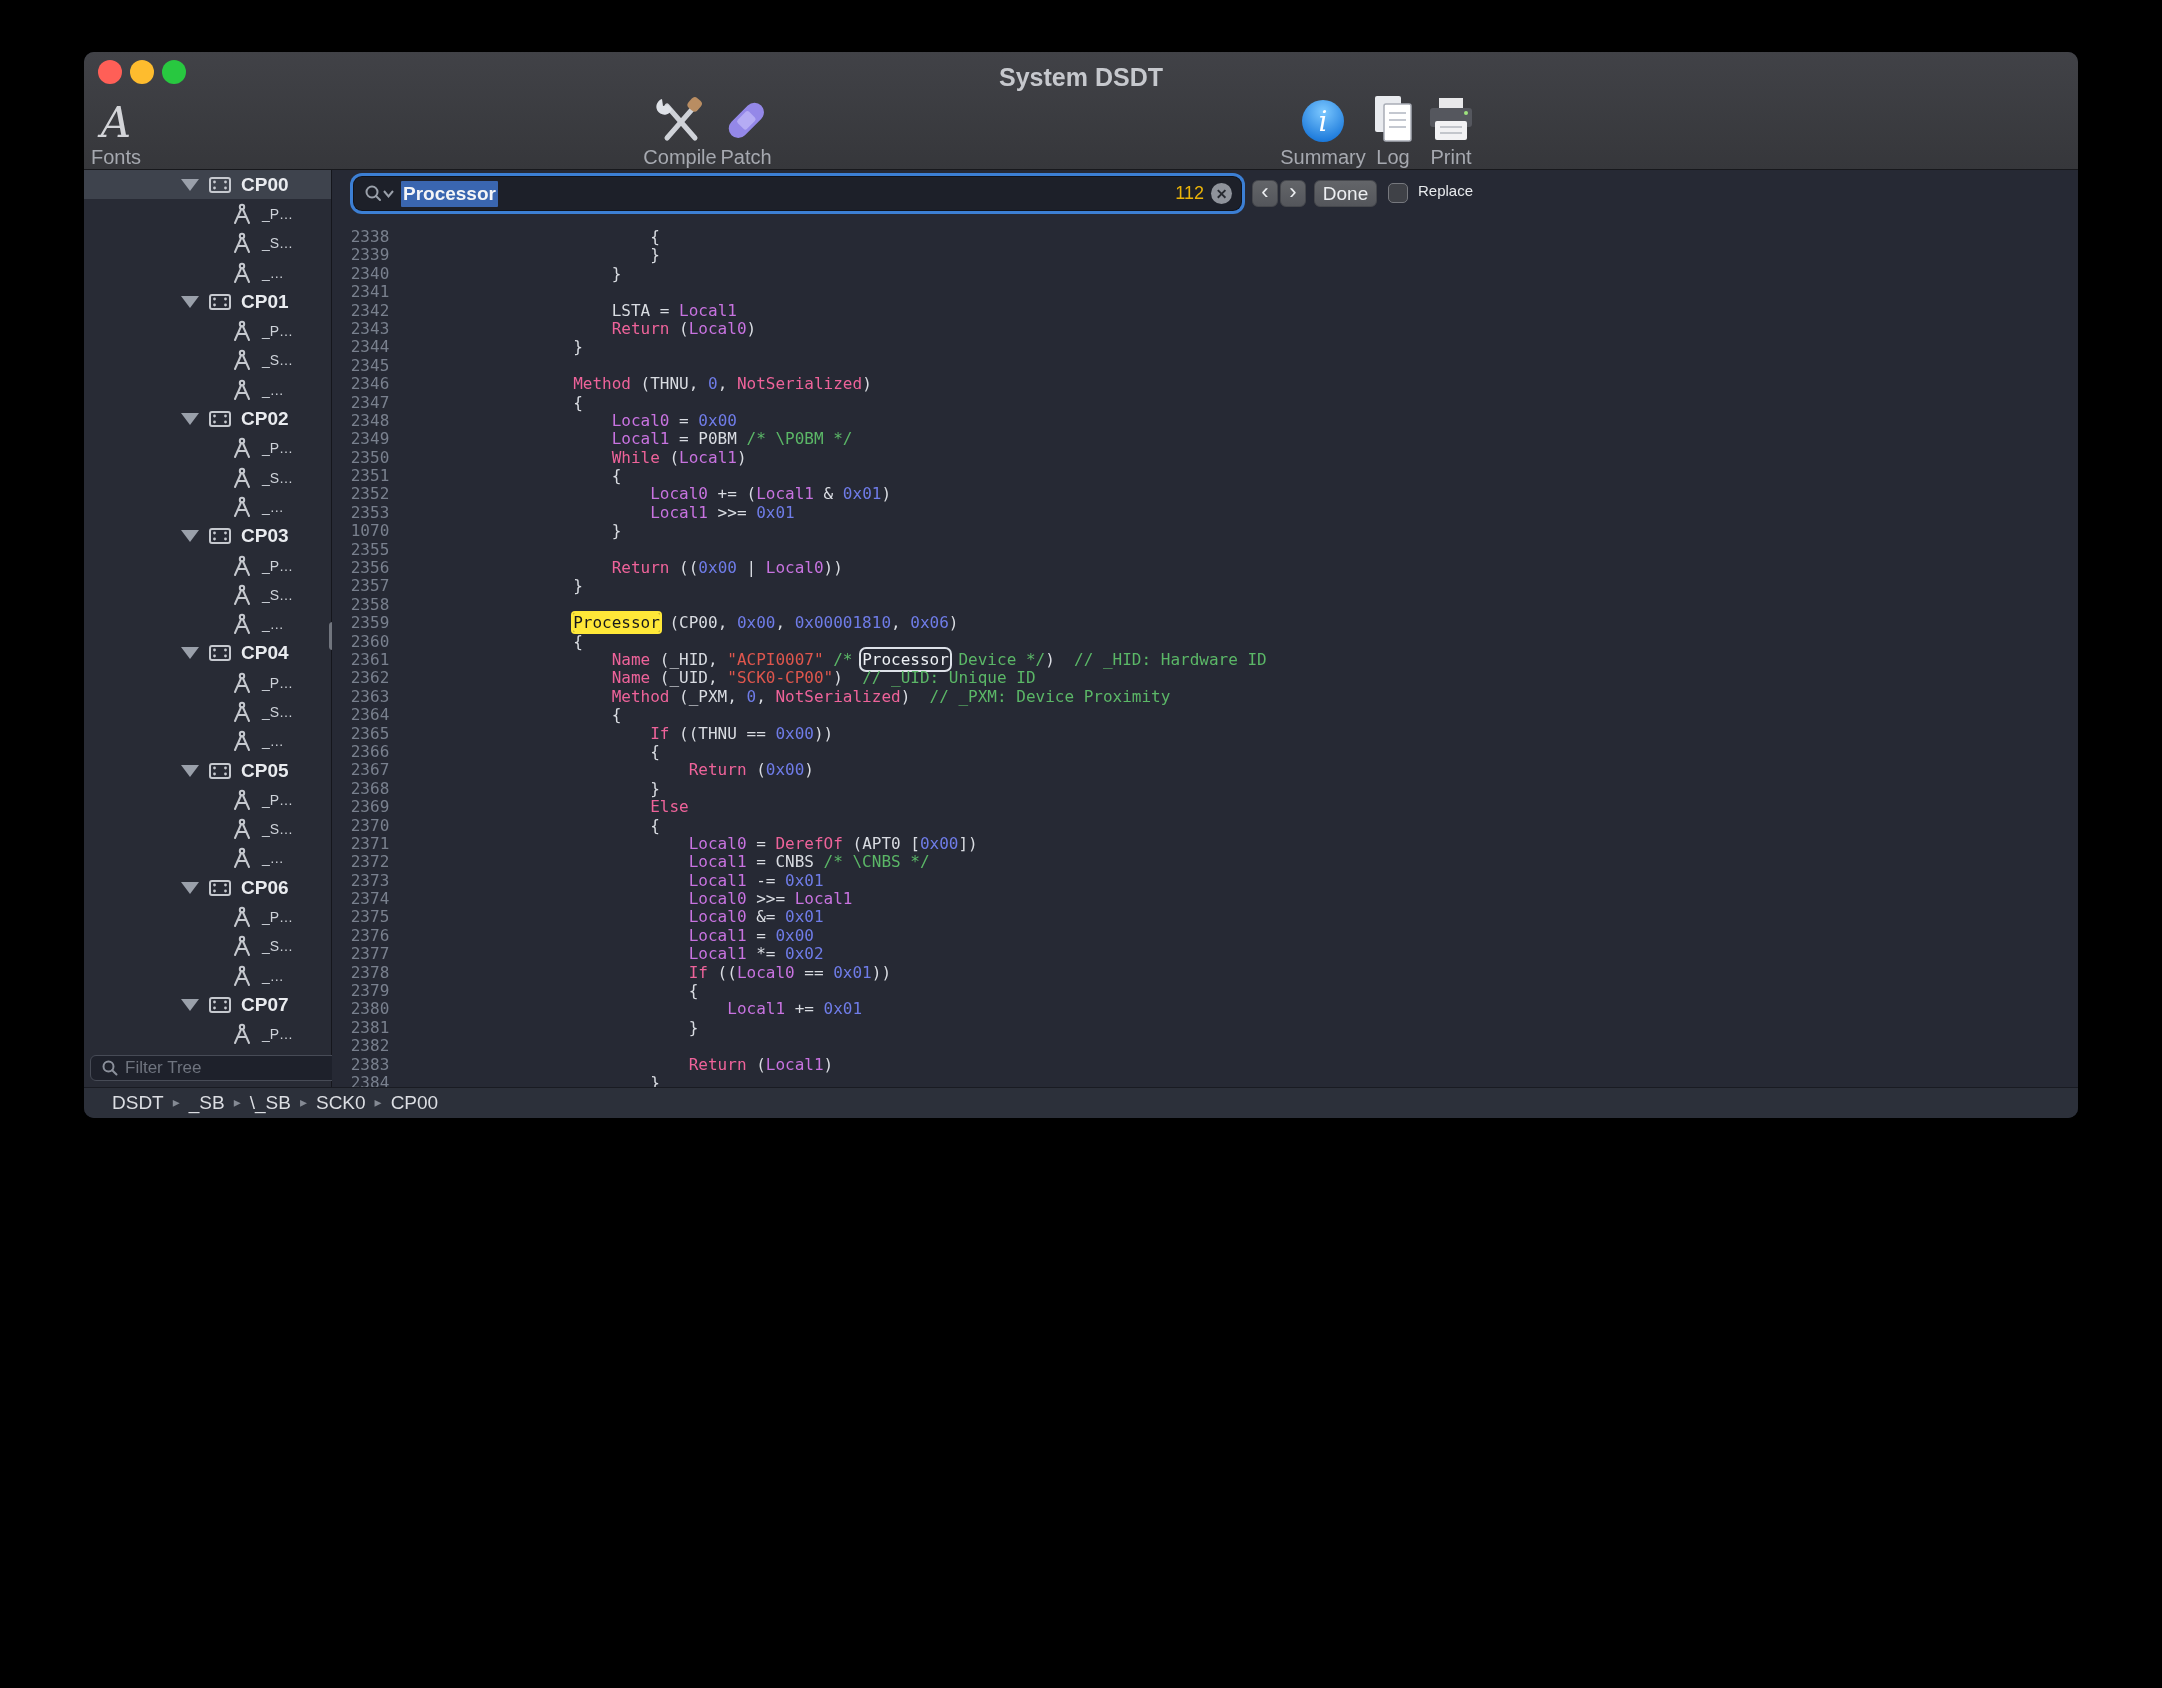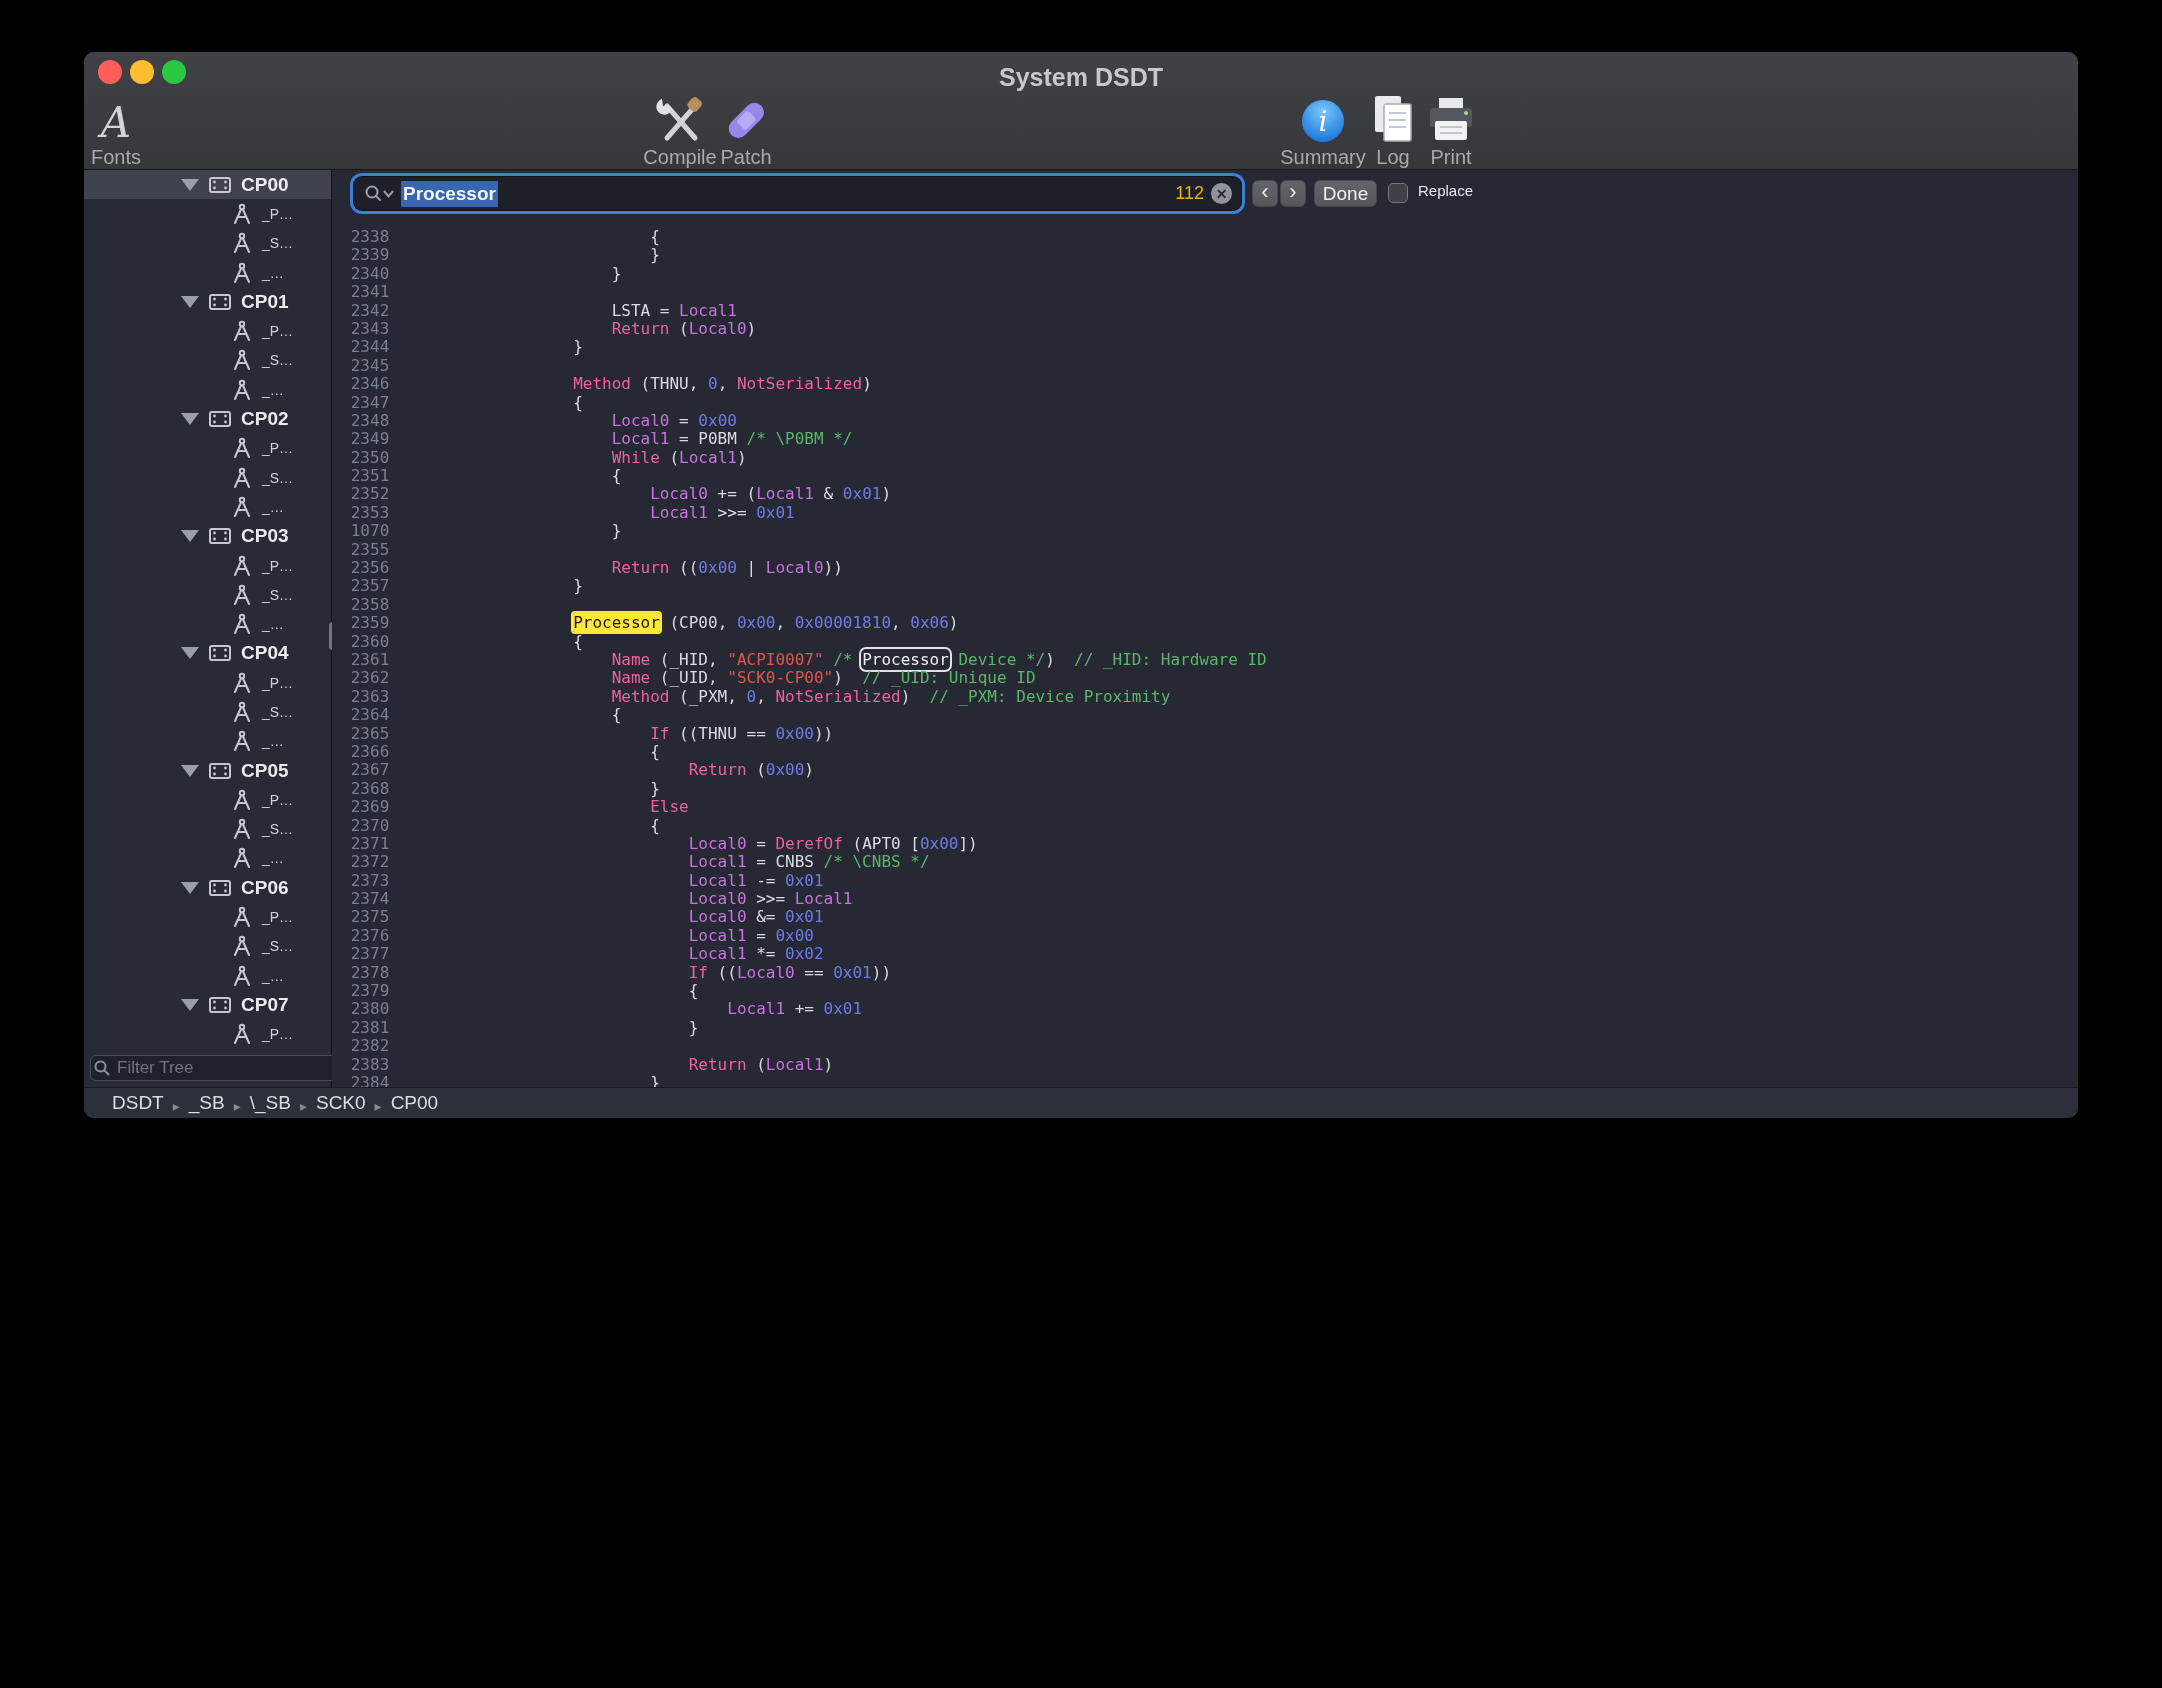--- a/index.html
+++ b/index.html
@@ -22,21 +22,21 @@
   .tree{flex:1;overflow:hidden;position:relative}
   .trow{height:29.3px;display:flex;align-items:center}
   .trow.selected{background:#3e434d}
   .trow.parent{padding-left:97px;gap:9px}
   .trow.child{padding-left:147px;gap:9px}
   .disc{width:0;height:0;border-left:9px solid transparent;border-right:9px solid transparent;border-top:12px solid #9aa0aa;flex:none}
   .tlabel{font-size:19px;color:#e9ebef;font-weight:700}
   .child .tlabel{color:#ced2d9;font-size:14px;font-weight:400}
   .tree-scrollbar{position:absolute;right:4px;top:98px;width:7px;height:94px;border-radius:4px;background:rgba(152,157,169,.85)}
   .filter-row{height:36px;padding:4px 6px 6px;display:flex}
-  .filter-field{flex:1;height:26px;background:#1e212b;border:1px solid #474b56;border-radius:6px;display:flex;align-items:center;padding:0 2px;gap:6px}
+  .filter-field{flex:1;height:26px;background:#1e212b;border:1px solid #474b56;border-radius:6px;display:flex;align-items:center;padding:0 10px;gap:6px}
   .filter-field input{flex:1;background:transparent;border:none;outline:none;color:#dfe1e6;font-size:17px;font-family:inherit;min-width:0}
   .filter-field input::placeholder{color:#6f747f}
   .main{flex:1;position:relative;background:#262934;overflow:hidden}
   .findbar{position:absolute;left:0;top:0;right:0;height:58px}
   .search-field{position:absolute;left:22px;top:7px;width:887px;height:33px;border-radius:8px;background:#1d2029;
                 box-shadow:0 0 0 1px #10131b,0 0 0 4px #3c7fd4;display:flex;align-items:center;padding:0 9px;gap:7px}
   .search-text{font-size:19px;color:#f4f5f7;background:#3a66b0;padding:2px 2px;border-radius:1px;font-weight:700}
   .search-count{margin-left:auto;font-size:18px;color:#eab308}
   .clear-btn{width:21px;height:21px;border-radius:50%;background:#8f939b;color:#272a31;font-size:14px;font-weight:700;
              display:flex;align-items:center;justify-content:center;flex:none}
@@ -570,21 +570,21 @@
           <div class="cline"><span class="ln">2380</span><span class="ctext"><span class="tok-t">                                </span><span class="tok-l">Local1</span><span class="tok-t"> += </span><span class="tok-n">0x01</span></span></div>
           <div class="cline"><span class="ln">2381</span><span class="ctext"><span class="tok-t">                            }</span></span></div>
           <div class="cline"><span class="ln">2382</span><span class="ctext"></span></div>
           <div class="cline"><span class="ln">2383</span><span class="ctext"><span class="tok-t">                            </span><span class="tok-k">Return</span><span class="tok-t"> (</span><span class="tok-l">Local1</span><span class="tok-t">)</span></span></div>
           <div class="cline"><span class="ln">2384</span><span class="ctext"><span class="tok-t">                        }</span></span></div>
         </div>
     </div>
   </div>
 
   <div class="statusbar">
-    <div style="display:flex;align-items:flex-end;gap:9px">
+    <div style="display:flex;align-items:flex-start;gap:9px">
         <span class="bitem">DSDT</span>
         <span class="bsep">▸</span>
         <span class="bitem">_SB</span>
         <span class="bsep">▸</span>
         <span class="bitem">\_SB</span>
         <span class="bsep">▸</span>
         <span class="bitem">SCK0</span>
         <span class="bsep">▸</span>
         <span class="bitem">CP00</span>
       </div>

